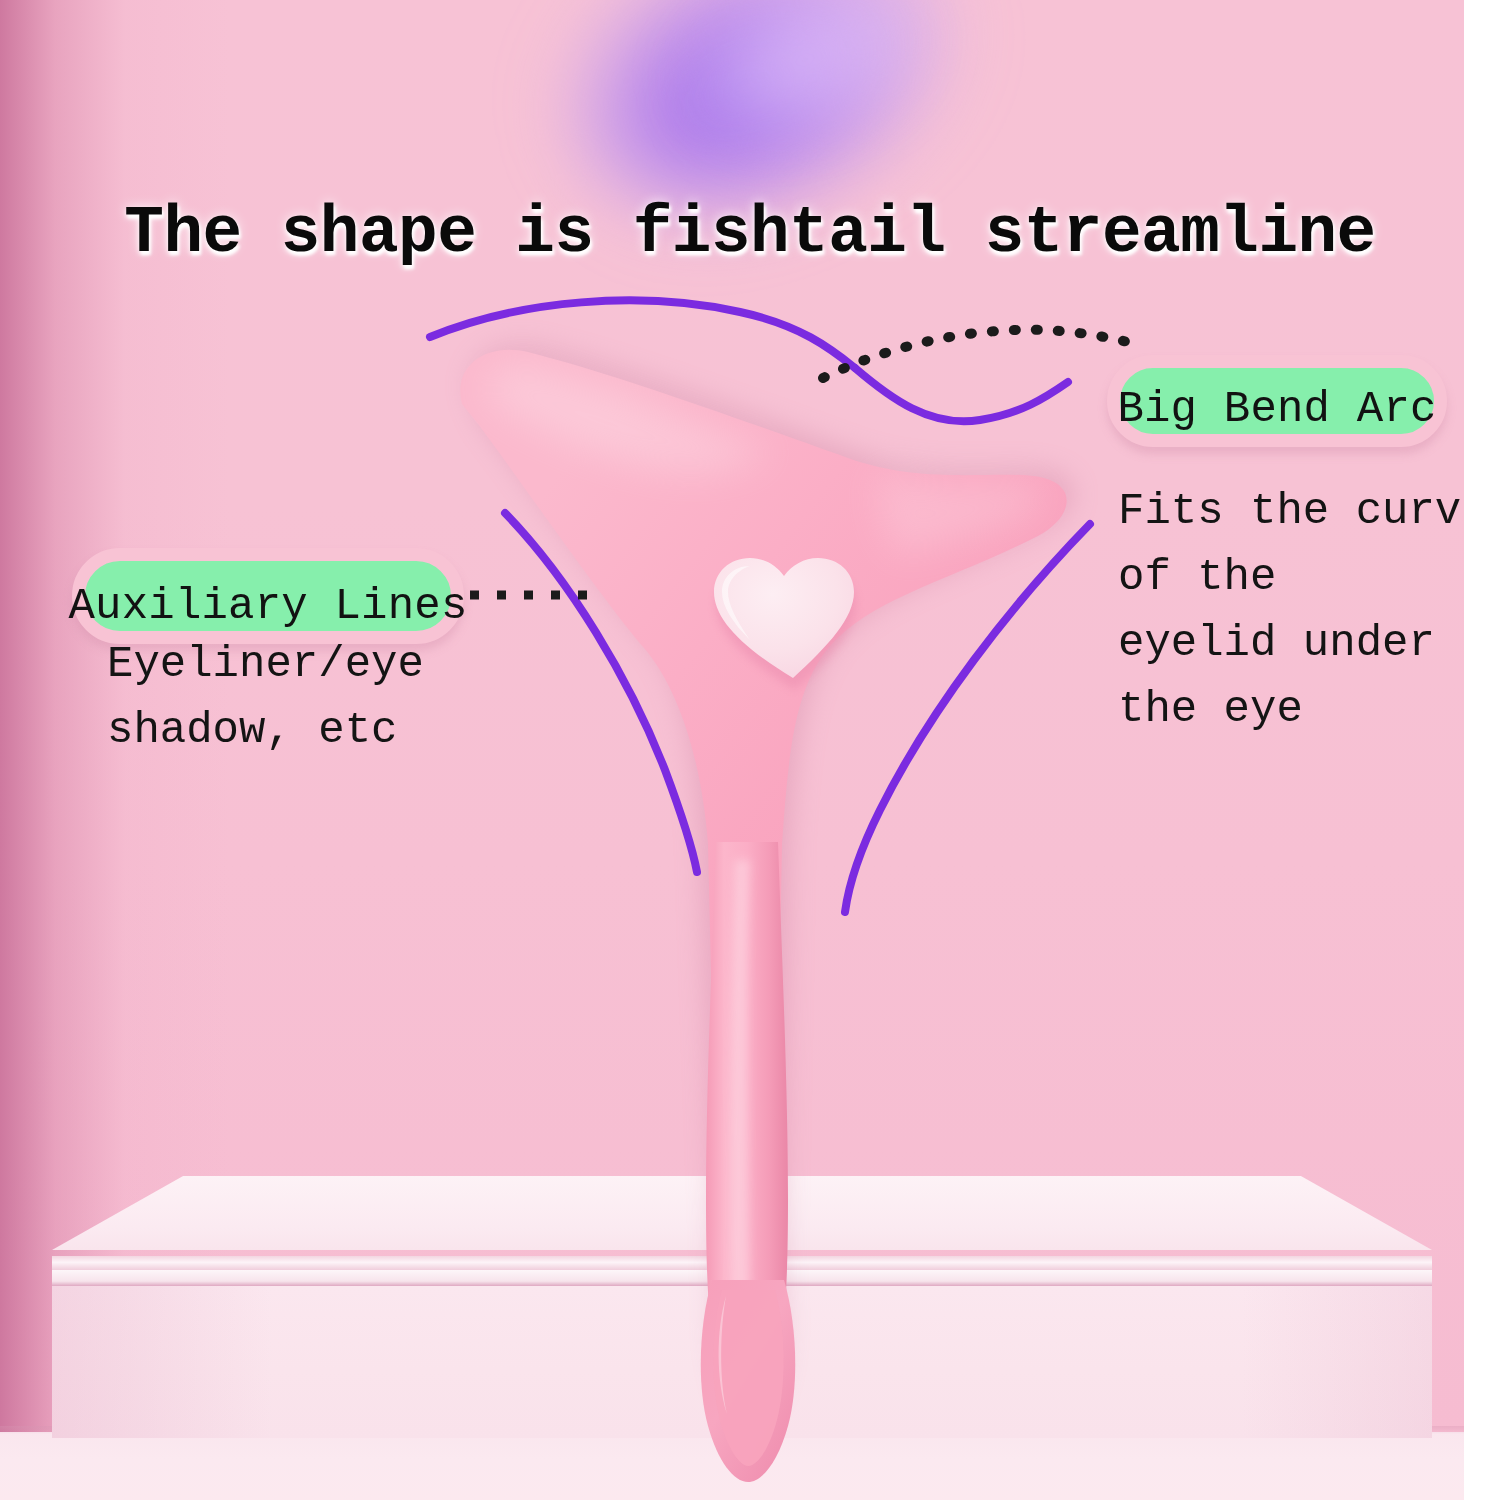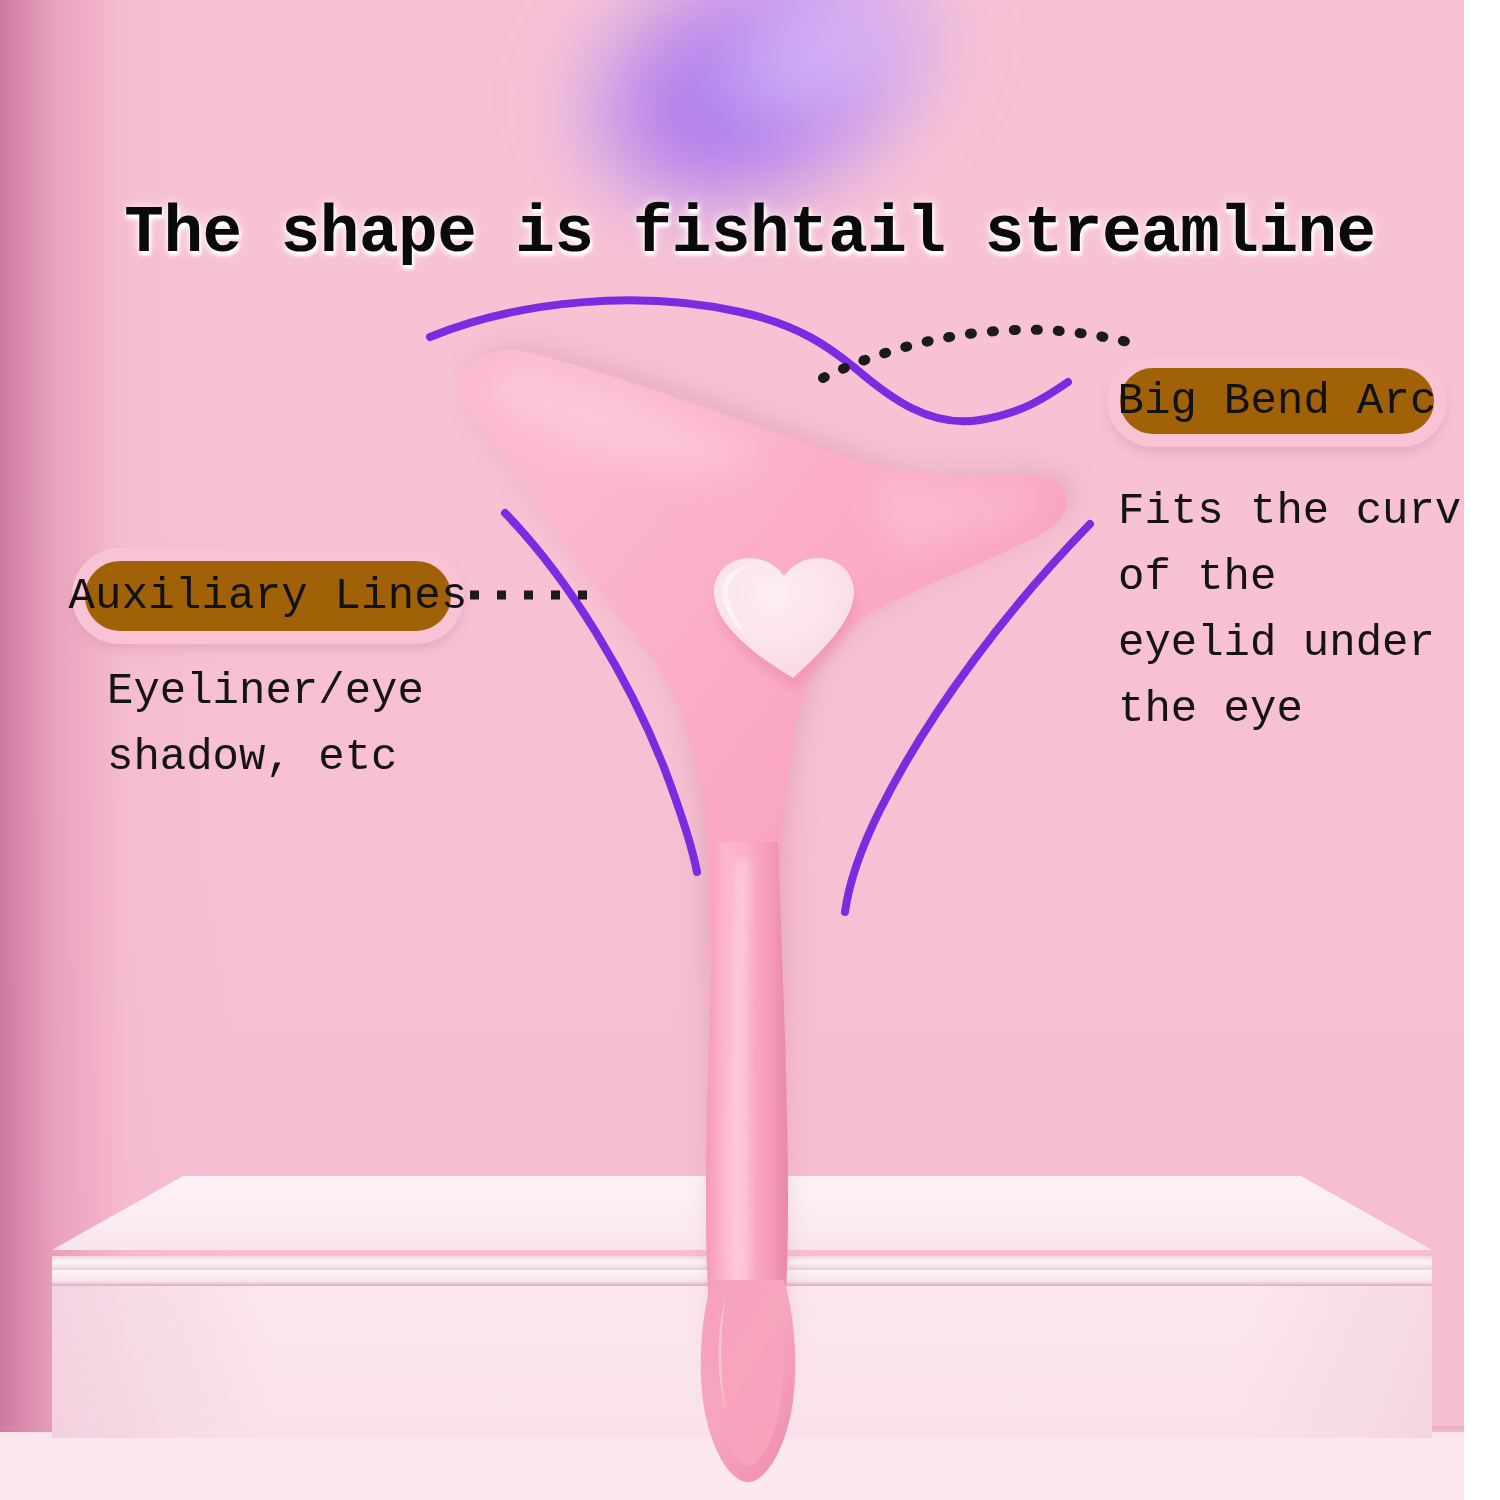--- a/index.html
+++ b/index.html
@@ -110,46 +110,46 @@
     right: 0; top: 110px; width: 190px; height: 152px;
     background: linear-gradient(to left, rgba(228,168,196,0.22), rgba(228,168,196,0));
   }
 
   
   .product { position: absolute; left: 0; top: 0; width: 1500px; height: 1500px; }
 
   
   .pill {
     position: absolute;
-    background: #a16207;
+    background: #86efac;
     border: 13px solid #f8c3d4;
     border-radius: 999px;
     box-shadow: 0 7px 9px rgba(208,140,170,0.35);
     display: flex;
-    align-items: center;
+    align-items: flex-end;
     justify-content: center;
     box-sizing: border-box;
   }
   .pill span {
     color: #121212;
     font-size: 44px;
     letter-spacing: 0.2px;
     white-space: nowrap;
   }
   #pill-aux { left: 72px; top: 548px; width: 392px; height: 96px; }
   #pill-arc { left: 1107px; top: 355px; width: 340px; height: 92px; }
 
   .subtext {
     position: absolute;
     color: #141414;
     font-size: 44px;
     line-height: 66px;
     white-space: pre-line;
   }
-  #sub-aux { left: 107px; top: 658px; width: 520px; }
+  #sub-aux { left: 107px; top: 631px; width: 520px; }
   #sub-arc { left: 1118px; top: 478px; width: 380px; }
 
   
   .title {
     position: absolute;
     left: 0; top: 196px; width: 1500px;
     text-align: center;
     font-size: 66px;
     font-weight: bold;
     color: #0a0a0a;

